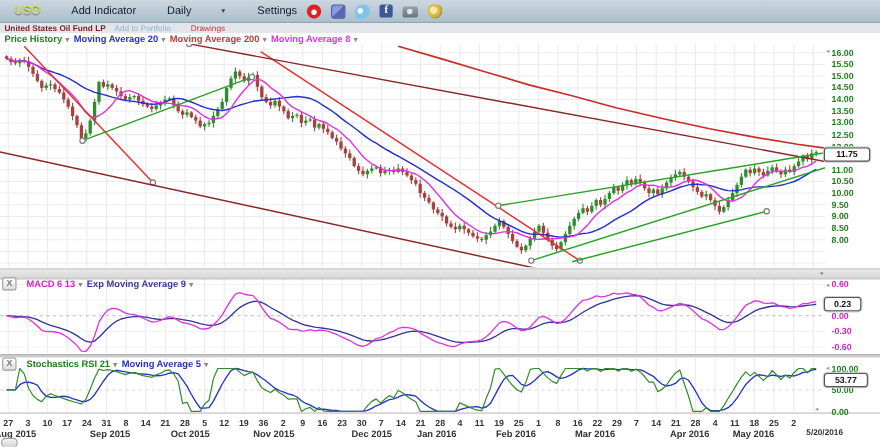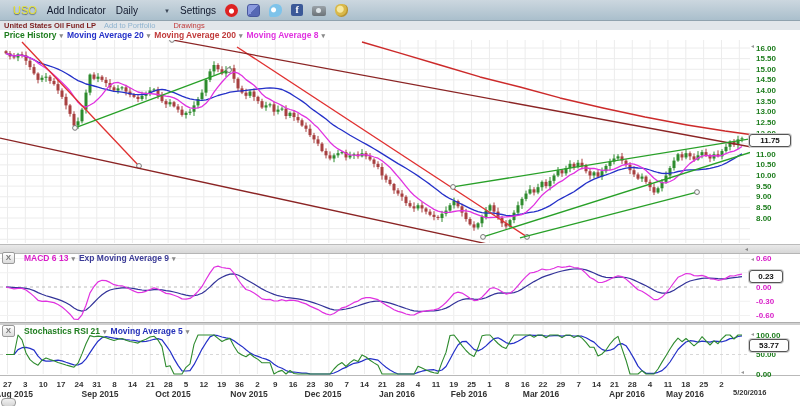--- a/index.html
+++ b/index.html
@@ -5,21 +5,21 @@
   html,body{margin:0;padding:0}
   body{width:800px;height:406px;position:relative;overflow:hidden;background:#fff;
        font-family:"Liberation Sans",sans-serif;-webkit-font-smoothing:antialiased}
   .abs{position:absolute}
 
   
   #toolbar{left:0;top:0;width:800px;height:20px;
     background:linear-gradient(#ccd7df,#aabfcc);border-bottom:1px solid #90a2ae;
     display:flex;align-items:center;z-index:30}
   #symbol{margin-left:13px;font-size:11px;font-weight:normal;color:#e9e431;text-shadow:0 1px 1px #55636e}
-  .tb-item{font-size:10px;color:#10182c;margin-left:10px;cursor:default}
+  .tb-item{font-size:10px;color:#10182c;margin-left:28px;cursor:default}
   .caret:after{content:"▼";font-size:6px;color:#3a4656;margin-left:26px;vertical-align:1px}
   .tb-icon{width:14px;height:13px;margin-left:9px;border-radius:3px;position:relative}
   #icon-alarm{background:radial-gradient(circle at 50% 55%,#fff 0 2px,#d22 3px 7px,#a11 8px);border-radius:50%;width:13px}
   #icon-cube{background:linear-gradient(135deg,#8a9ade 0 50%,#5668b4 50%);border:1px solid #47579e;width:11px;height:11px}
   #icon-twitter{background:radial-gradient(circle at 35% 45%,#fff 0 2px,#7ec3ea 3px);border-radius:50% 40% 50% 20%;width:13px}
   #icon-facebook{background:#3b5998;width:12px;height:12px;border-radius:2px;color:#fff;font:bold 10px/12px "Liberation Serif",serif;text-align:center}
   #icon-camera{background:linear-gradient(#9aa2a8,#6b7378);width:14px;height:10px;border-radius:2px;margin-top:2px}
   #icon-camera:after{content:"";position:absolute;left:4px;top:2px;width:5px;height:5px;border-radius:50%;background:#dfe6ea}
   #icon-bell{background:radial-gradient(circle at 40% 40%,#f6e8a0 0 3px,#d8b84a 4px 6px,#b89430 7px);border-radius:40% 40% 50% 50%;width:13px}
   #change{position:absolute;right:4px;top:4px;font-size:9px;font-weight:bold;color:#e01818}
@@ -756,18 +756,18 @@
 <div class="dtick" style="left: 632.25px; top: 380px;">28</div>
 <div class="dtick" style="left: 650.1px; top: 380px;">4</div>
 <div class="dtick" style="left: 667.95px; top: 380px;">11</div>
 <div class="dtick" style="left: 685.8px; top: 380px;">18</div>
 <div class="dtick" style="left: 703.65px; top: 380px;">25</div>
 <div class="dtick" style="left: 721.5px; top: 380px;">2</div>
 <div class="dmonth" style="left: 14px; top: 389px;">Aug 2015</div>
 <div class="dmonth" style="left: 100px; top: 389px;">Sep 2015</div>
 <div class="dmonth" style="left: 173px; top: 389px;">Oct 2015</div>
 <div class="dmonth" style="left: 249px; top: 389px;">Nov 2015</div>
-<div class="dmonth" style="left: 323px; top: 389px; text-align: right;">Dec 2015</div>
+<div class="dmonth" style="left: 338px; top: 389px; text-align: right;">Dec 2015</div>
 <div class="dmonth" style="left: 397px; top: 389px;">Jan 2016</div>
 <div class="dmonth" style="left: 469px; top: 389px;">Feb 2016</div>
 <div class="dmonth" style="left: 541px; top: 389px;">Mar 2016</div>
 <div class="dmonth" style="left: 627px; top: 389px;">Apr 2016</div>
 <div class="dmonth" style="left: 685px; top: 389px;">May 2016</div>
 
 </body></html>

